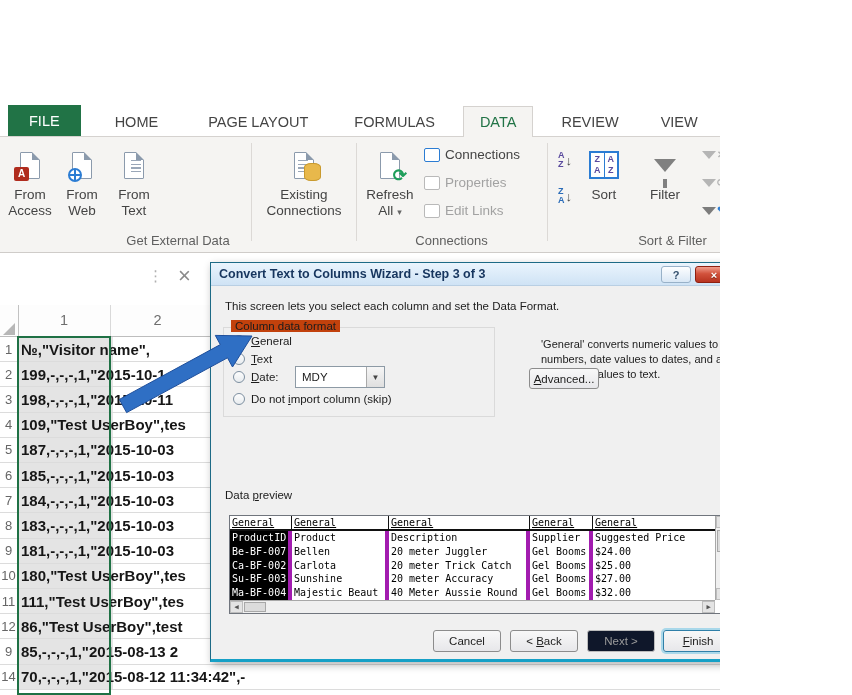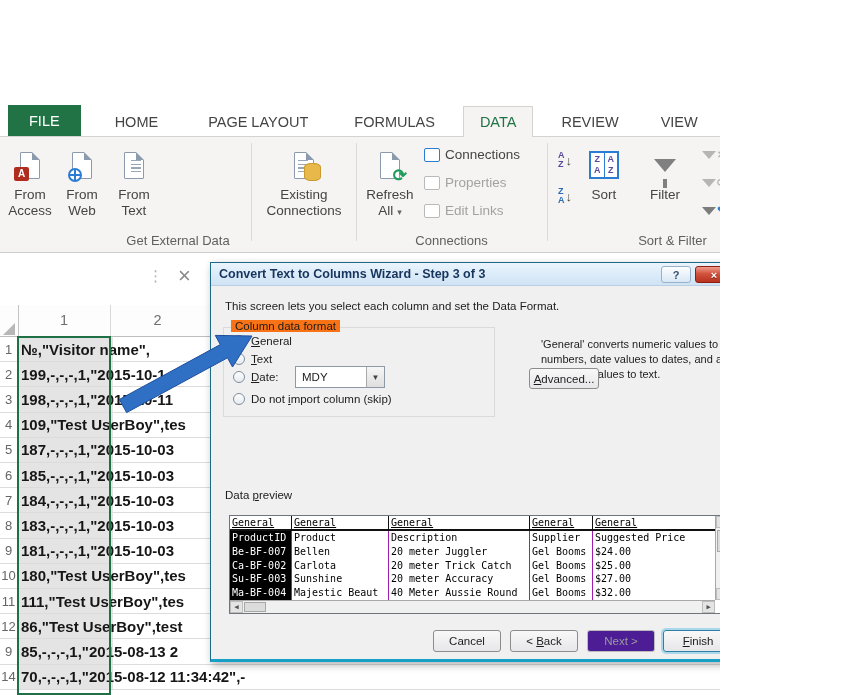--- a/index.html
+++ b/index.html
@@ -72,38 +72,38 @@
 
   
   .dlg{position:absolute;left:210px;top:262px;width:530px;height:396px;background:#f0f0f0;border:1px solid #1d6a86;border-bottom:3px solid #16a0c6;box-sizing:content-box;box-shadow:2px 3px 8px rgba(0,0,0,.3);z-index:10;}
   .dlg-title{position:absolute;left:0;top:0;right:0;height:23px;background:linear-gradient(#eaf4fd,#cfe3f5);border-bottom:1px solid #b9cfe3;display:flex;align-items:center;box-sizing:border-box;}
   .dlg-title .t{font-size:12.5px;font-weight:bold;color:#16355e;padding-left:8px;}
   .tbtn{position:absolute;top:3px;height:17px;border-radius:3px;display:flex;align-items:center;justify-content:center;box-sizing:border-box;}
   .tbtn.help{left:450px;width:30px;background:linear-gradient(#fdfeff,#d9e7f5);border:1px solid #98b1c8;color:#34506e;font-size:11px;font-weight:bold;}
   .tbtn.close{left:484px;width:38px;background:linear-gradient(#f09d8d,#d2523c 45%,#b7331f);border:1px solid #8e1f10;color:#fff;font-size:11px;font-weight:bold;text-shadow:0 1px 1px rgba(0,0,0,.4);}
   .dlg .intro{position:absolute;left:14px;top:37px;font-size:11.5px;color:#1c1c1c;}
   .fieldset{position:absolute;left:12px;top:64px;width:272px;height:90px;border:1px solid #dadada;box-sizing:border-box;}
-  .fieldlbl{position:absolute;left:20px;top:57px;background:#f97316;padding:0 4px;font-size:11.5px;color:#1c1c1c;}
+  .fieldlbl{position:absolute;left:20px;top:57px;background:#c2410c;padding:0 4px;font-size:11.5px;color:#1c1c1c;}
   .radio-row{position:absolute;left:22px;display:flex;align-items:center;gap:6px;font-size:11.5px;color:#1c1c1c;}
   .rb{width:12px;height:12px;border-radius:50%;border:1px solid #7d8fa0;background:linear-gradient(#fdfdfd,#e8ecef);box-sizing:border-box;position:relative;flex:none;}
   .rb.sel::after{content:"";position:absolute;left:2.6px;top:2.6px;width:4.8px;height:4.8px;border-radius:50%;background:#2c5d9e;}
   .u{text-decoration:underline;}
   .datesel{position:absolute;left:84px;top:103px;width:90px;height:22px;border:1px solid #8d9aa5;background:#fff;display:flex;align-items:center;box-sizing:border-box;}
   .datesel .dv{flex:1;font-size:11.5px;padding-left:6px;color:#1c1c1c;}
   .datesel .da{width:17px;align-self:stretch;background:linear-gradient(#f6f6f6,#dfdfdf);border-left:1px solid #aaa;display:flex;align-items:center;justify-content:center;font-size:8px;color:#444;}
   .gdesc{position:absolute;left:330px;top:74px;width:198px;font-size:11px;line-height:1.35;color:#1c1c1c;}
   .btn{background:linear-gradient(#f8f8f8,#e7e7ea);border:1px solid #8c8c8c;border-radius:3px;font-size:11.5px;color:#1c1c1c;display:flex;align-items:center;justify-content:center;box-sizing:border-box;font-family:"Liberation Sans",sans-serif;}
-  .btn.disabled{color:#9b9b9b;border-color:#bcbcbc;background:#4c1d95;}
+  .btn.disabled{color:#9b9b9b;border-color:#bcbcbc;background:#0f172a;}
   .advbtn{position:absolute;left:318px;top:105px;width:70px;height:21px;}
   .prevlbl{position:absolute;left:14px;top:226px;font-size:11.5px;color:#1c1c1c;}
   .prevbox{position:absolute;left:18px;top:252px;width:500px;height:99px;border:1px solid #70757d;background:#fff;box-sizing:border-box;font-family:"DejaVu Sans Mono",monospace;font-size:10px;color:#000;}
   .phead{position:absolute;left:0;top:0;right:13px;height:15px;border-bottom:2px solid #111;display:flex;box-sizing:border-box;}
   .phead span{display:block;border-right:1px solid #111;padding:1px 0 0 2px;text-decoration:underline;white-space:nowrap;overflow:hidden;box-sizing:border-box;}
   .prow{position:absolute;left:0;right:13px;height:13.8px;display:flex;}
-  .prow span{display:block;border-right:1px solid #a21caf;padding-left:2px;white-space:pre;overflow:hidden;box-sizing:border-box;line-height:13.8px;}
+  .prow span{display:block;border-right:4px solid #a21caf;padding-left:2px;white-space:pre;overflow:hidden;box-sizing:border-box;line-height:13.8px;}
   .prow span:first-child{background:#000;color:#fff;}
   .pc0{width:62px;flex:none;} .pc1{width:97px;flex:none;} .pc2{width:141px;flex:none;} .pc3{width:63px;flex:none;} .pc4{flex:1;border-right:none!important;}
   .vsc{position:absolute;right:0;top:0;width:13px;bottom:13px;background:#f0f0f0;border-left:1px solid #a8a8a8;box-sizing:border-box;}
   .vsc .a{position:absolute;left:0;right:0;height:12px;display:flex;align-items:center;justify-content:center;font-size:7px;color:#555;background:#e4e4e4;border:1px solid #bdbdbd;box-sizing:border-box;}
   .vsc .a.up{top:0;} .vsc .a.dn{bottom:0;}
   .vsc .th{position:absolute;left:1px;right:1px;top:14px;height:22px;background:#dcdcdc;border:1px solid #a8a8a8;box-sizing:border-box;}
   .hsc{position:absolute;left:0;bottom:0;right:13px;height:13px;background:#f0f0f0;border-top:1px solid #a8a8a8;box-sizing:border-box;}
   .hsc .a{position:absolute;top:0;bottom:0;width:13px;display:flex;align-items:center;justify-content:center;font-size:7px;color:#555;background:#e4e4e4;border:1px solid #bdbdbd;box-sizing:border-box;}
   .hsc .a.lf{left:0;} .hsc .a.rt{right:0;}
   .hsc .th{position:absolute;left:14px;top:1px;bottom:1px;width:22px;background:#dcdcdc;border:1px solid #a8a8a8;box-sizing:border-box;}

